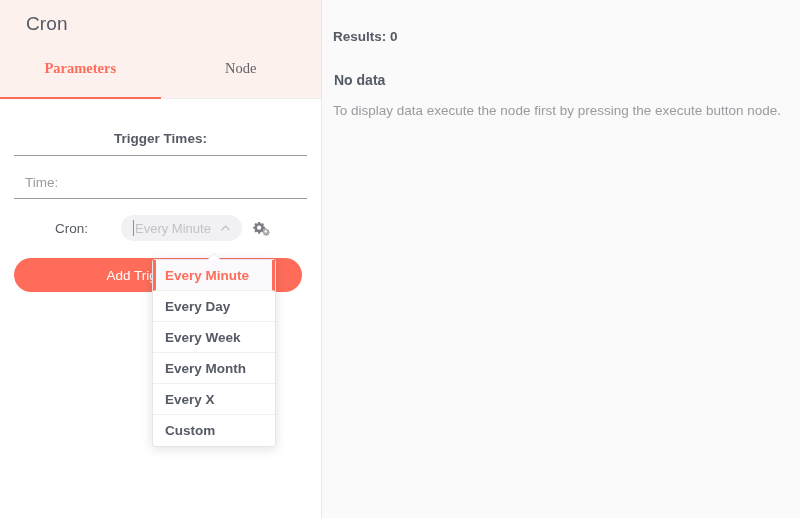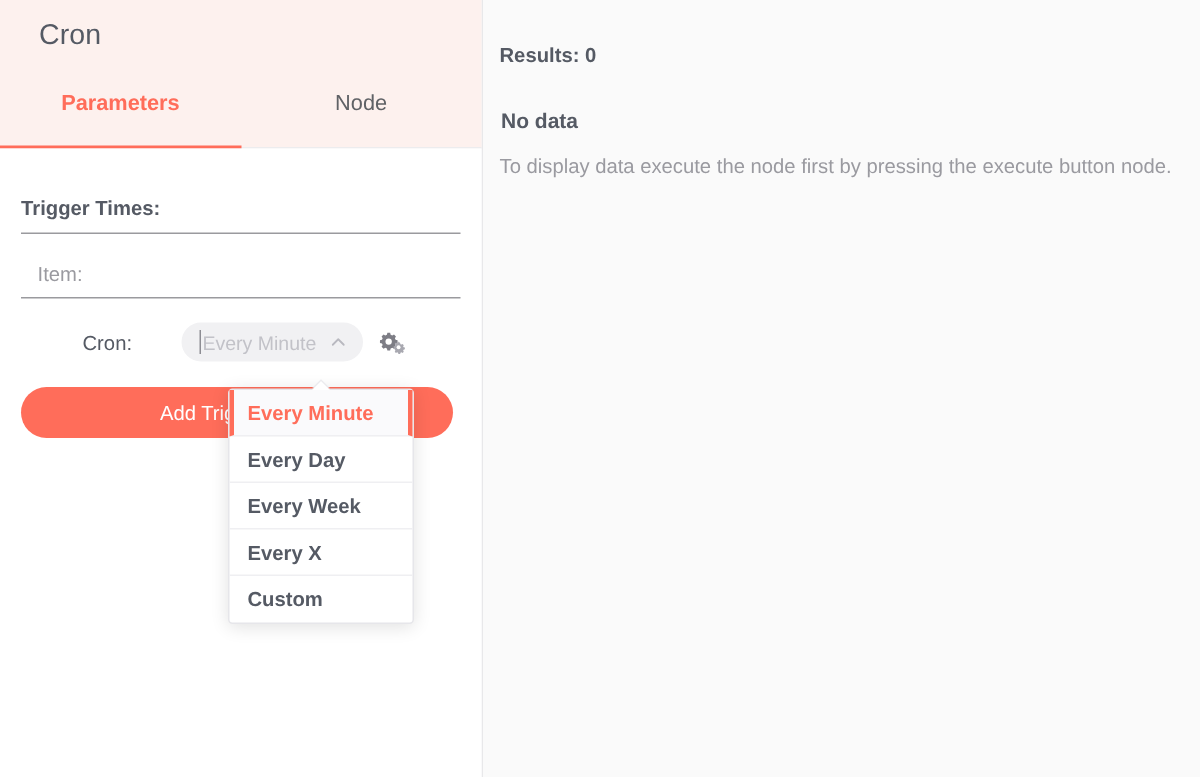--- a/index.html
+++ b/index.html
@@ -66,20 +66,21 @@
     align-items: center;
     justify-content: center;
     font-size: 14.5px;
     font-weight: 400;
     color: #606266;
     cursor: pointer;
     position: relative;
     padding-bottom: 17px;
     box-sizing: border-box;
     user-select: none;
+    font-family: Liberation Serif, serif;
   }
   .tab.active {
     color: #ff6d5a;
     font-weight: bold;
   }
   .tab-underline {
     position: absolute;
     left: 0;
     bottom: 0;
     width: 100%;
@@ -98,20 +99,21 @@
   .params-body {
     position: relative;
     padding: 0 14px;
     background: #ffffff;
     height: calc(518px - 99px);
     box-sizing: border-box;
   }
 
   .field-group {
     padding-top: 32px;
+    text-align: center;
   }
 
   .group-label {
     font-size: 13.5px;
     font-weight: bold;
     color: #555a64;
     padding-bottom: 9px;
   }
   .group-divider {
     height: 1px;
@@ -311,21 +313,21 @@
       </div>
     </div>
 
     <div class="params-body">
 
       <div class="field-group">
         <div class="group-label">Trigger Times:</div>
         <div class="group-divider"></div>
       </div>
 
-      <div class="item-label">Item:</div>
+      <div class="item-label">Time:</div>
       <div class="item-divider"></div>
 
       <div class="row-mode">
         <div class="row-mode-label">Cron:</div>
 
         <div class="select-control">
           <span class="select-caretbar"></span>
           <span class="select-placeholder">Every Minute</span>
           <span class="select-arrow">
             <svg viewBox="0 0 12 12" width="11" height="11" aria-hidden="true">
@@ -350,20 +352,21 @@
 
       <button class="add-btn">Add Trigger Time</button>
     </div>
 
     <div class="dropdown">
       <div class="dropdown-caret"></div>
       <ul class="dropdown-list">
         <li class="dropdown-item selected">Every Minute</li>
         <li class="dropdown-item">Every Day</li>
         <li class="dropdown-item">Every Week</li>
+        <li class="dropdown-item">Every Month</li>
         <li class="dropdown-item">Every X</li>
         <li class="dropdown-item">Custom</li>
       </ul>
     </div>
   </div>
 
   <div class="right-panel">
     <div class="results-header">Results: 0</div>
     <div class="nodata-title">No data</div>
     <div class="nodata-desc">To display data execute the node first by pressing the execute button node.</div>

